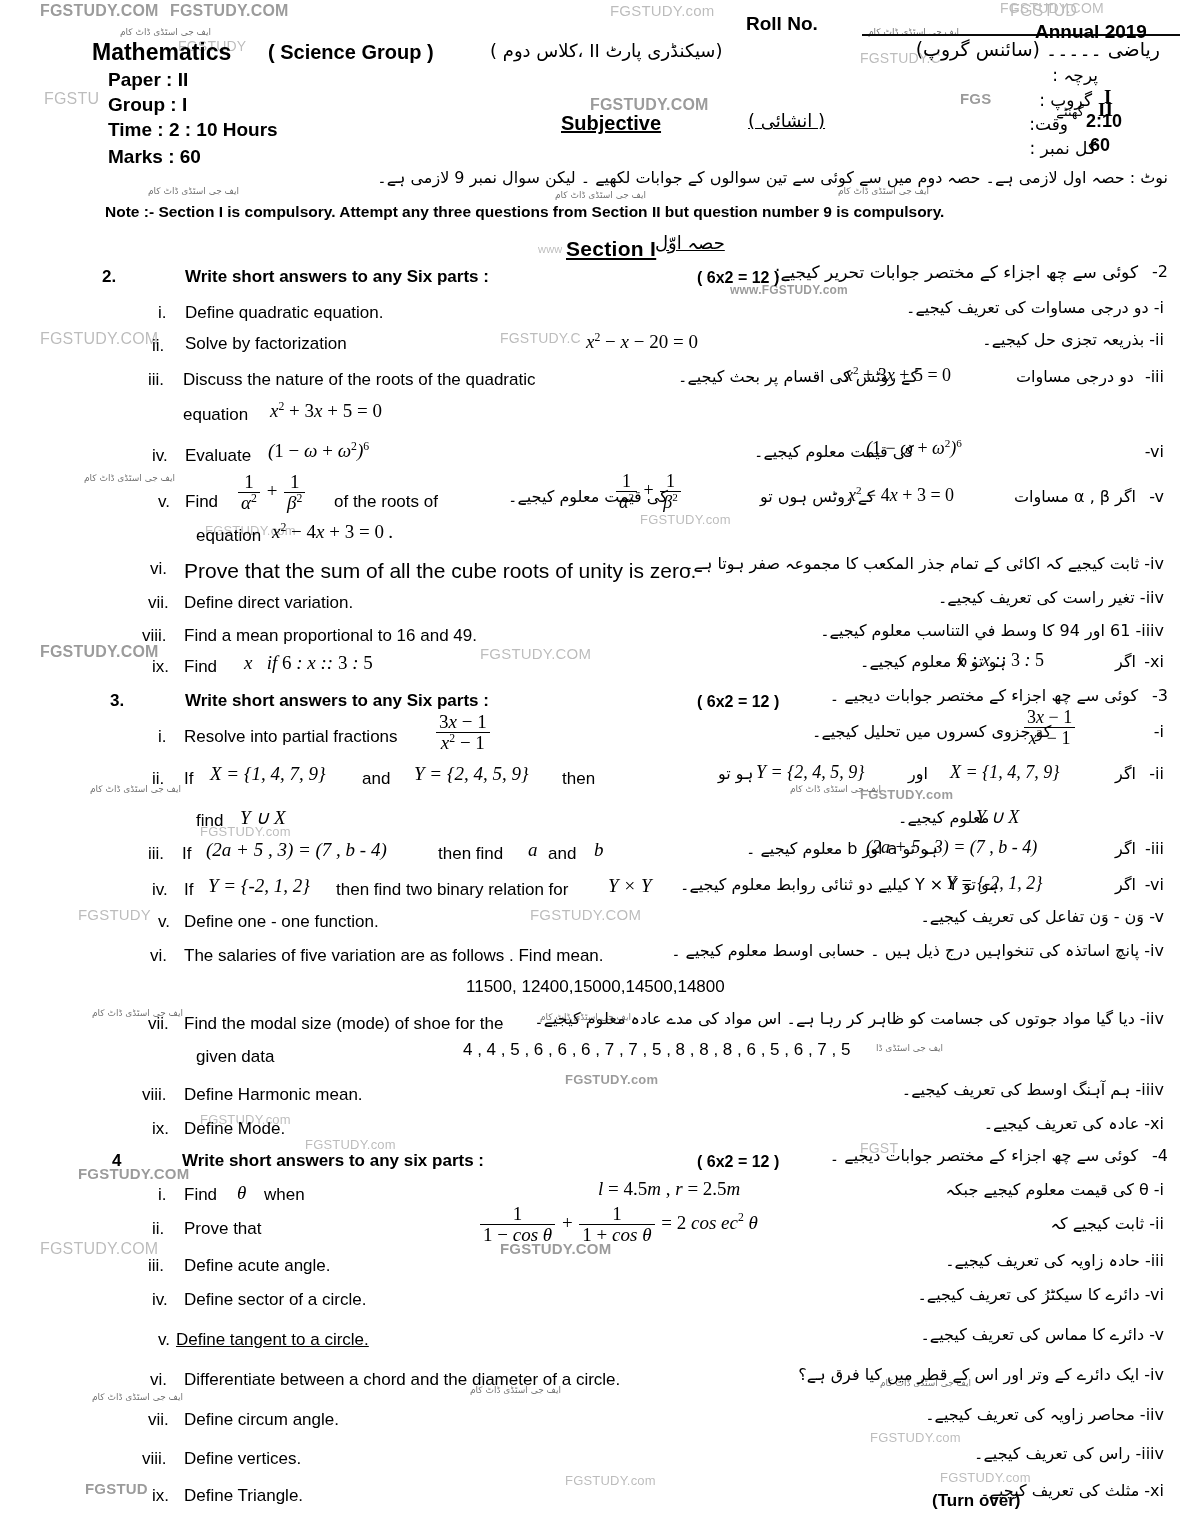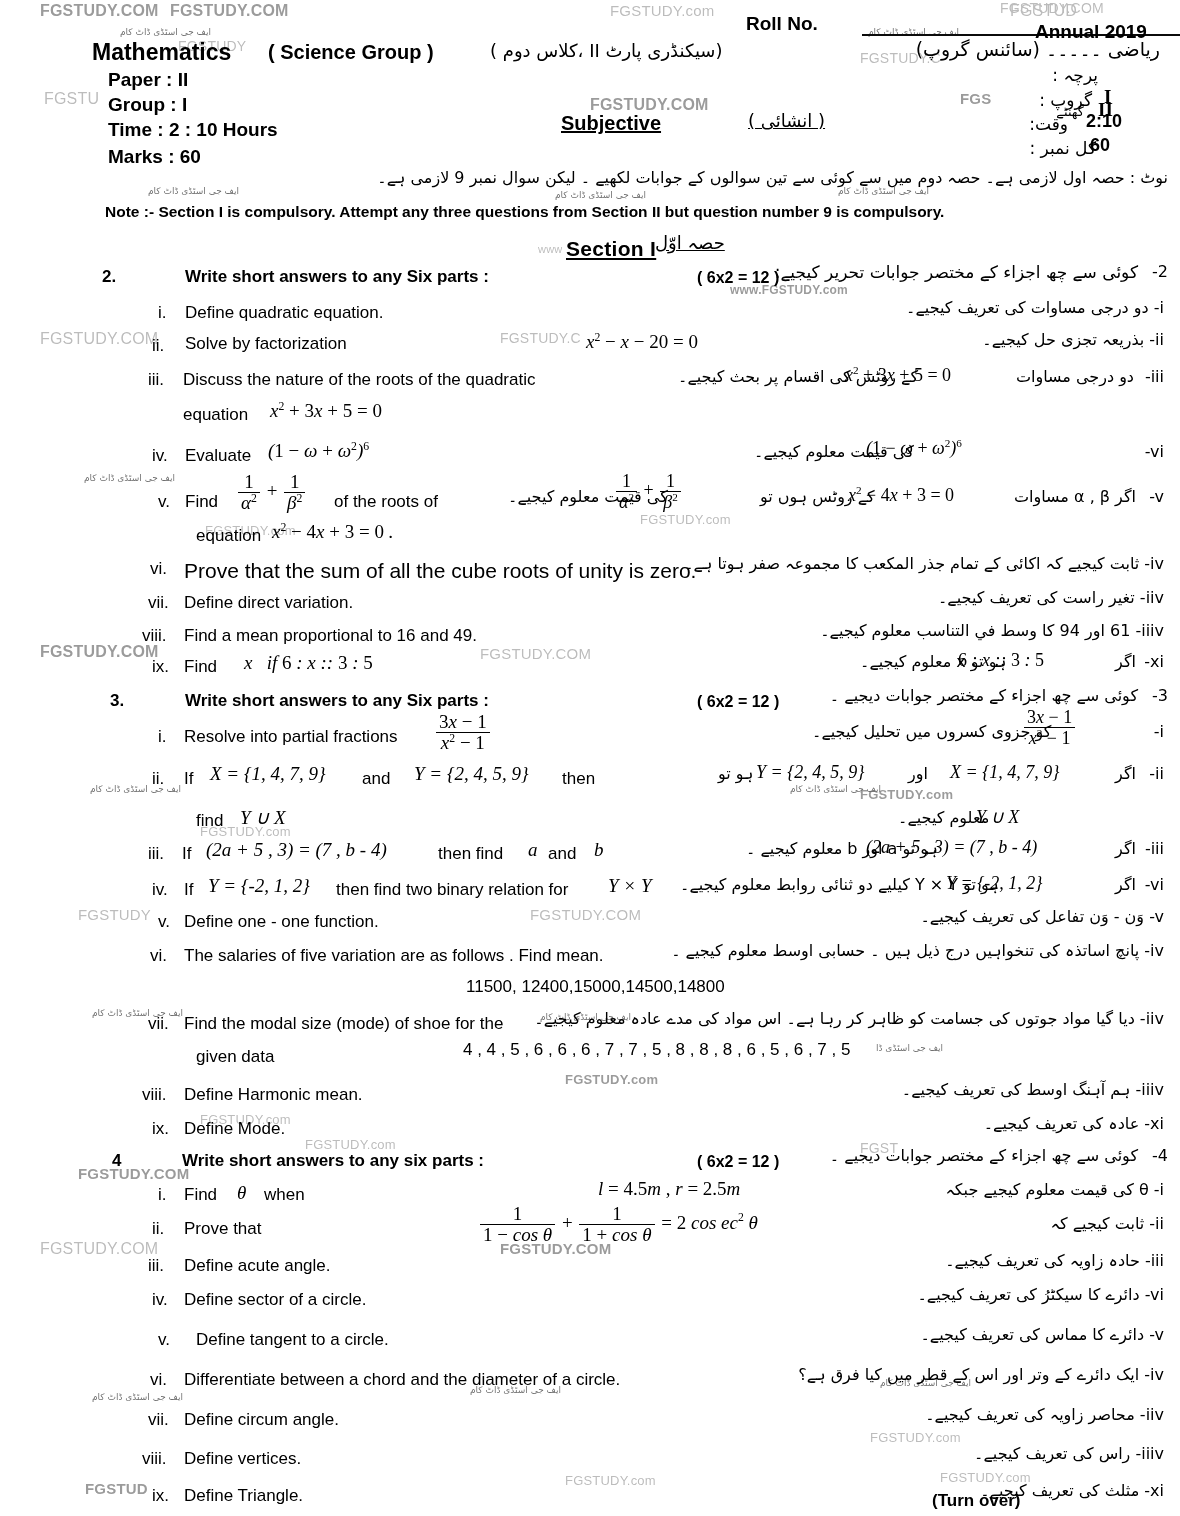--- a/index.html
+++ b/index.html
@@ -366,21 +366,21 @@
 
   <div class="t" style="left:148px; top:1257px; font-size:17px;">iii.</div>
   <div class="t" style="left:184px; top:1257px; font-size:17px;">Define acute angle.</div>
   <div class="urdu" style="right:16px; top:1251px; font-size:16px;"><span>iii-</span>&nbsp;<span>حادہ زاویہ کی تعریف کیجیے۔</span></div>
 
   <div class="t" style="left:152px; top:1291px; font-size:17px;">iv.</div>
   <div class="t" style="left:184px; top:1291px; font-size:17px;">Define sector of a circle.</div>
   <div class="urdu" style="right:16px; top:1285px; font-size:16px;"><span>iv-</span>&nbsp;<span>دائرے کا سیکٹرُ کی تعریف کیجیے۔</span></div>
 
   <div class="t" style="left:158px; top:1331px; font-size:17px;">v.</div>
-  <div class="t" style="left:196px; top:1331px; font-size:17px;">Define tangent to a circle.</div>
+  <div class="t" style="left:176px; top:1331px; font-size:17px;text-decoration:underline;">Define tangent to a circle.</div>
   <div class="urdu" style="right:16px; top:1325px; font-size:16px;"><span>v-</span>&nbsp;<span>دائرے کا مماس کی تعریف کیجیے۔</span></div>
 
   <div class="t" style="left:150px; top:1371px; font-size:17px;">vi.</div>
   <div class="t" style="left:184px; top:1371px; font-size:17px;">Differentiate between a chord and the diameter of a circle.</div>
   <div class="urdu" style="right:16px; top:1365px; font-size:16px;"><span>vi-</span>&nbsp;<span>ایک دائرے کے وتر اور اس کے قطر میں کیا فرق ہے؟</span></div>
 
   <div class="t" style="left:148px; top:1411px; font-size:17px;">vii.</div>
   <div class="t" style="left:184px; top:1411px; font-size:17px;">Define circum angle.</div>
   <div class="urdu" style="right:16px; top:1405px; font-size:16px;"><span>vii-</span>&nbsp;<span>محاصر زاویہ کی تعریف کیجیے۔</span></div>
 

